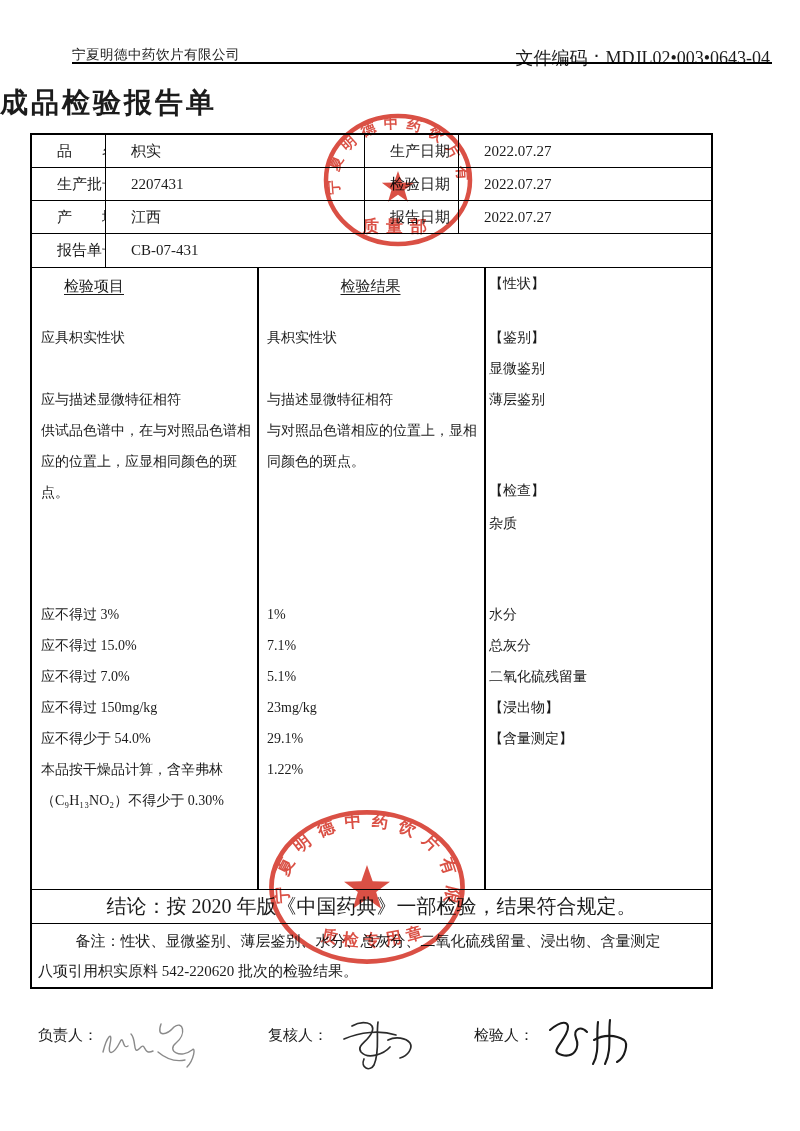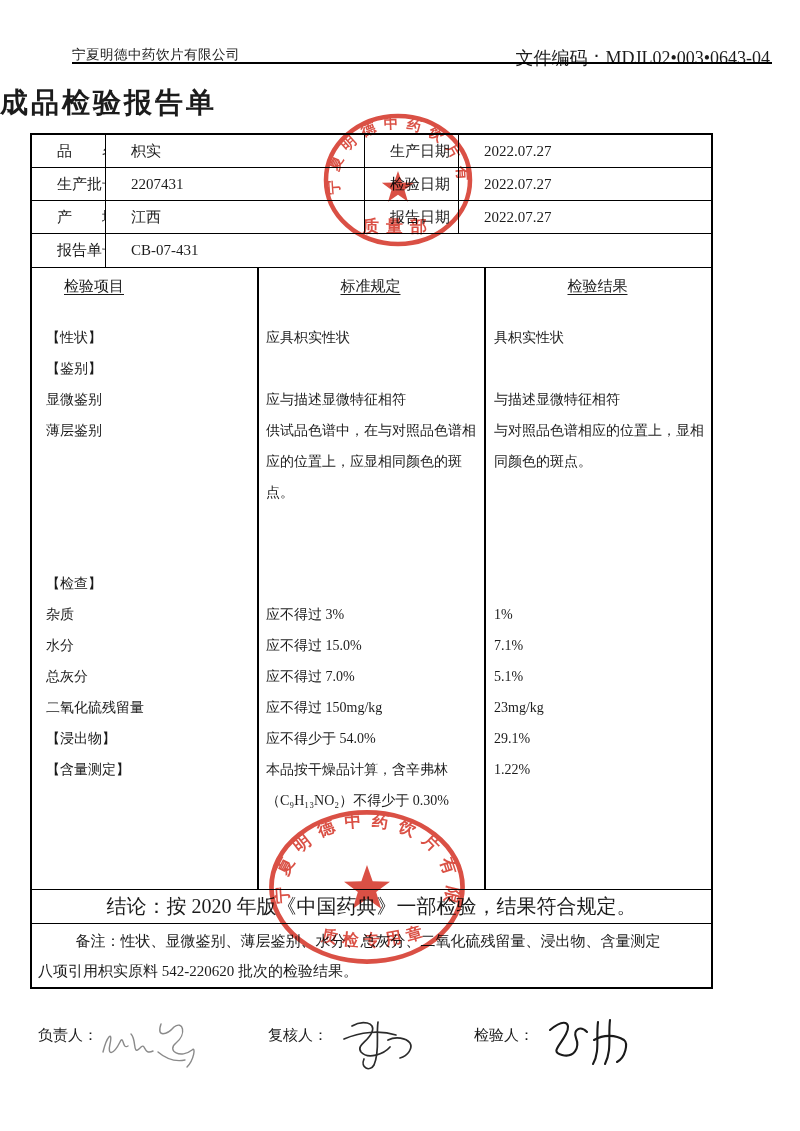--- a/index.html
+++ b/index.html
@@ -28,21 +28,21 @@
   .ic.wide { grid-column:2 / 5; }
   
   .main-section { position:relative; height:622px; border-top:1.5px solid #000; }
   .main-grid { display:grid; grid-template-columns:225px 227px 1fr; align-content:start; }
   .vline { position:absolute; top:0; bottom:0; width:1.5px; background:#000; }
   .vline.v1 { left:225px; } .vline.v2 { left:452px; }
   .mh { height:54px; padding-top:9px; font-size:15px; }
   .mh span { text-decoration:underline; text-underline-offset:3px; }
   .mh.c1 { padding-left:24px;margin-left:8px; } .mh.c2,.mh.c3 { text-align:center; }
   .mc { font-size:14px; line-height:31px; min-height:31px; white-space:pre-line; }
-  .mc.c1 { padding-left:14px; }
+  .mc.c1 { padding-left:5px; }
   .mc.c2 { padding-left:9px; padding-right:3px; }
   .mc.c3 { padding-left:10px; padding-right:3px; }
   .gap { margin-top:60px; }
   
   .concl { border-top:1.5px solid #000; height:34px; line-height:33px;
            text-align:center; font-size:20px; }
   .rem { border-top:1.5px solid #000; height:64px; padding:2px 6px 0 6px;
          font-size:15px; line-height:30px; white-space:pre-line; text-indent:2.5em; }
   
   .sig-row { position:absolute; left:0; top:1012px; width:800px; height:70px; }
@@ -86,21 +86,20 @@
   <div class="ir">
     <div class="ic">报告单号</div>
     <div class="ic wide">CB-07-431</div>
   </div>
 
   <div class="main-section">
     <div class="vline v1"></div>
     <div class="vline v2"></div>
     <div class="main-grid">
       <div class="mh c1"><span>检验项目</span></div>
-      <div class="mh c2"><span>标准规定</span></div>
       <div class="mh c3"><span>检验结果</span></div>
 
       <div class="mc c1">【性状】</div>
       <div class="mc c2">应具枳实性状</div>
       <div class="mc c3">具枳实性状</div>
 
       <div class="mc c1">【鉴别】</div>
       <div class="mc c2"></div>
       <div class="mc c3"></div>
 

